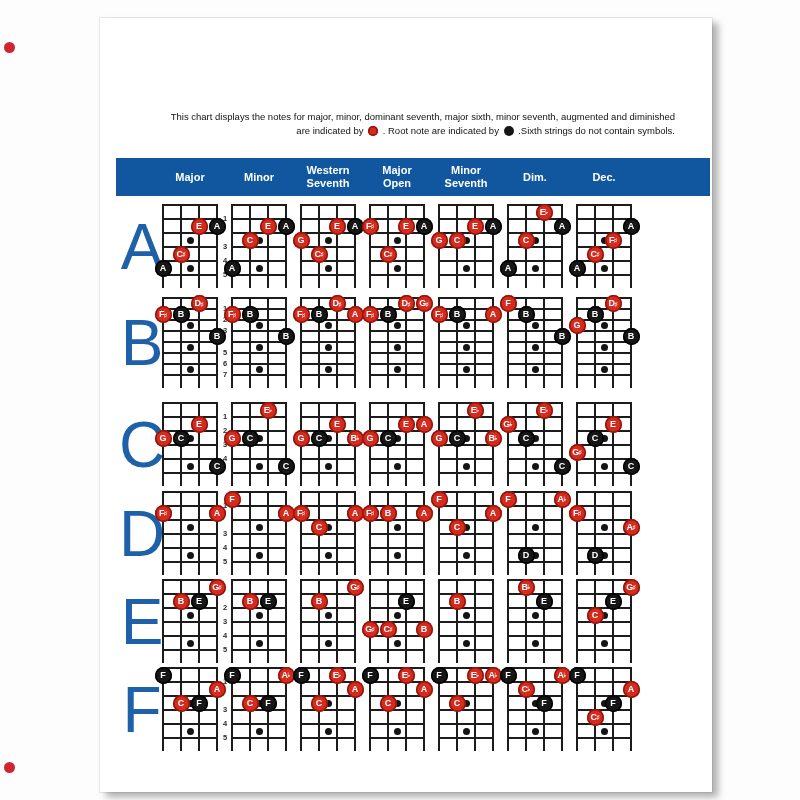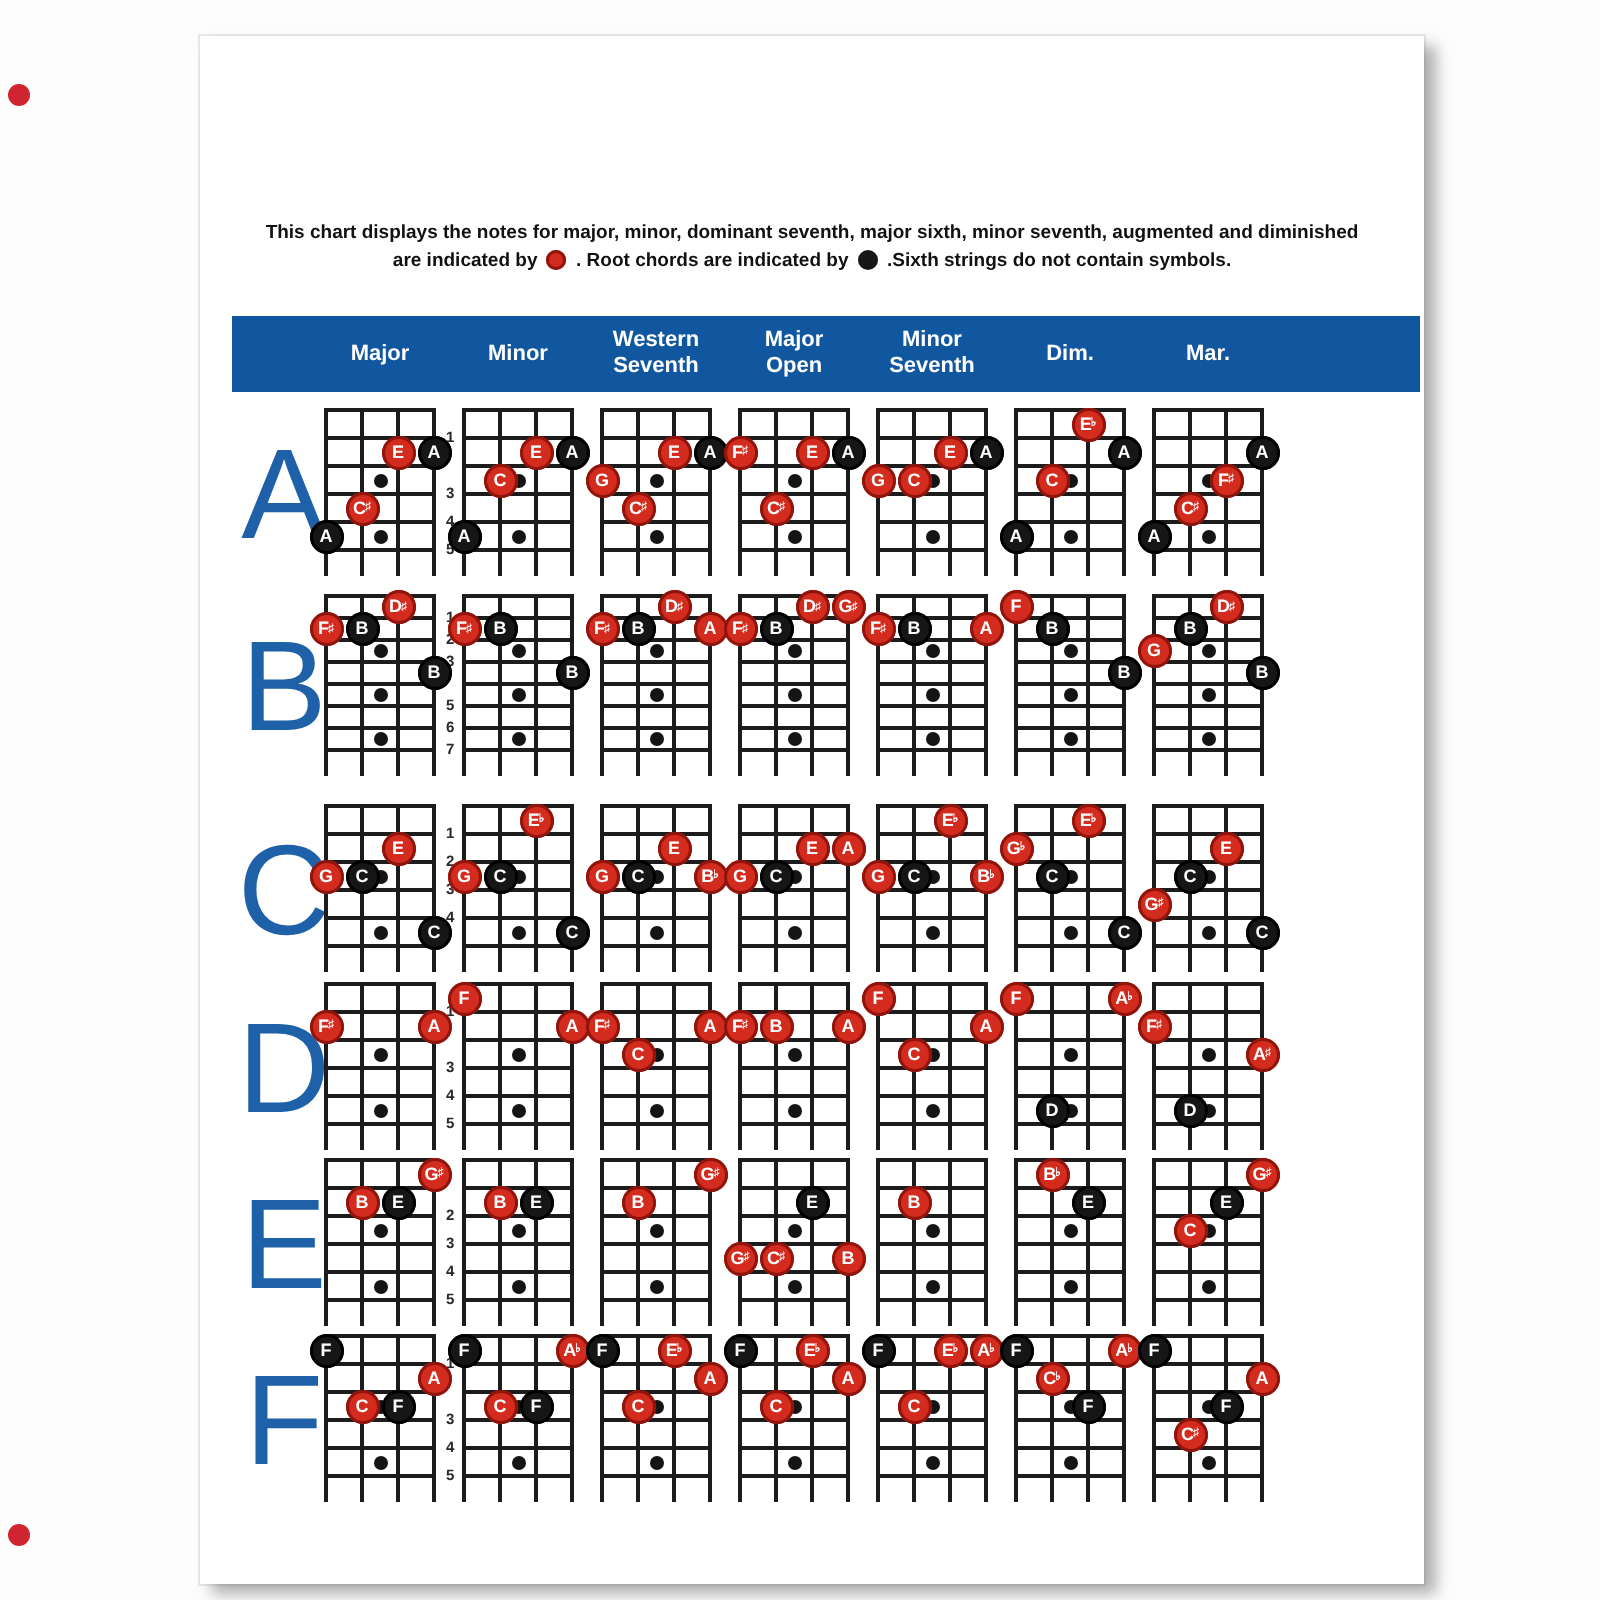--- a/index.html
+++ b/index.html
@@ -2,22 +2,22 @@
 <html><head>
 <meta charset="utf-8">
 <style>
   html,body{margin:0;padding:0;background:#fdfdfd;font-family:"Liberation Sans",sans-serif;}
   #stage{position:relative;width:800px;height:800px;background:#fdfdfd;overflow:hidden;}
   #poster{position:absolute;left:100px;top:18px;width:612px;height:774px;background:#ffffff;
           box-shadow:6px 5px 7px rgba(110,110,110,.55), 0 0 0 1px #e8e8e8;}
   .artifact{position:absolute;width:11px;height:11px;border-radius:50%;}
   #title{position:absolute;left:0;top:26px;width:612px;text-align:center;font-weight:bold;
          font-size:50px;letter-spacing:-2px;color:#1b1b1b;}
-  #subtitle{position:absolute;left:26px;top:92px;width:560px;text-align:center;
-            font-size:9.5px;font-weight:bold;color:#111;line-height:1.5;}
+  #subtitle{position:absolute;left:15px;top:92px;width:560px;text-align:right;
+            font-size:9.5px;font-weight:normal;color:#111;line-height:1.5;}
   .legend-dot{display:inline-block;width:10px;height:10px;border-radius:50%;vertical-align:-2px;margin:0 2px;}
   #header-bar{position:absolute;left:16px;top:140px;width:594px;height:38px;}
   .col-head{position:absolute;top:0;height:38px;width:76px;display:flex;flex-direction:column;
             justify-content:center;align-items:center;color:#fff;font-weight:bold;font-size:11px;line-height:1.15;text-align:center;}
   .row-letter{position:absolute;width:64px;display:flex;align-items:center;justify-content:center;
               font-size:64px;font-weight:normal;}
   .grid{position:absolute;}
   .vline,.hline{position:absolute;background:#1c1c1c;}
   .vline{width:1.5px;}
   .hline{height:1.5px;}
@@ -34,21 +34,21 @@
 
 <div id="stage">
   <div class="artifact" style="left: 4px; top: 42px; background: rgb(208, 36, 48);"></div>
   <div class="artifact" style="left: 4px; top: 762px; background: rgb(208, 36, 48);"></div>
   <div id="poster">
     <div id="subtitle">
       <div>This chart displays the notes for major, minor, dominant seventh, major sixth, minor seventh, augmented and diminished</div>
       <div>
         <span>are indicated by</span>
         <span class="legend-dot" id="legend-red" style="background: rgb(211, 43, 30); box-shadow: rgb(143, 21, 12) 0px 0px 0px 1.5px inset;"></span>
-        <span>. Root chords are indicated by</span>
+        <span>. Root note are indicated by</span>
         <span class="legend-dot" id="legend-black" style="background: rgb(22, 22, 22);"></span>
         <span>.Sixth strings do not contain symbols.</span>
       </div>
     </div>
     <div id="header-bar" style="background: rgb(17, 87, 159);">
         <div class="col-head" style="left: 36px;">
           <div>Major</div>
         </div>
         <div class="col-head" style="left: 105px;">
           <div>Minor</div>
@@ -62,21 +62,21 @@
           <div>Open</div>
         </div>
         <div class="col-head" style="left: 312px;">
           <div>Minor</div>
           <div>Seventh</div>
         </div>
         <div class="col-head" style="left: 381px;">
           <div>Dim.</div>
         </div>
         <div class="col-head" style="left: 450px;">
-          <div>Mar.</div>
+          <div>Dec.</div>
         </div>
       </div>
     <div id="diagrams">
         <div class="row-letter" style="left: 10px; top: 187px; height: 83px; color: rgb(30, 97, 169);">A</div>
         <div class="grid" style="left: 63px; top: 187px; width: 54px; height: 83px;">
           <div class="vline" style="left: -0.75px; top: 0px; height: 83px; background: rgb(28, 28, 28);"></div>
           <div class="vline" style="left: 17.25px; top: 0px; height: 83px; background: rgb(28, 28, 28);"></div>
           <div class="vline" style="left: 35.25px; top: 0px; height: 83px; background: rgb(28, 28, 28);"></div>
           <div class="vline" style="left: 53.25px; top: 0px; height: 83px; background: rgb(28, 28, 28);"></div>
           <div class="hline" style="left: -0.75px; top: -0.75px; width: 55.5px; background: rgb(28, 28, 28);"></div>

